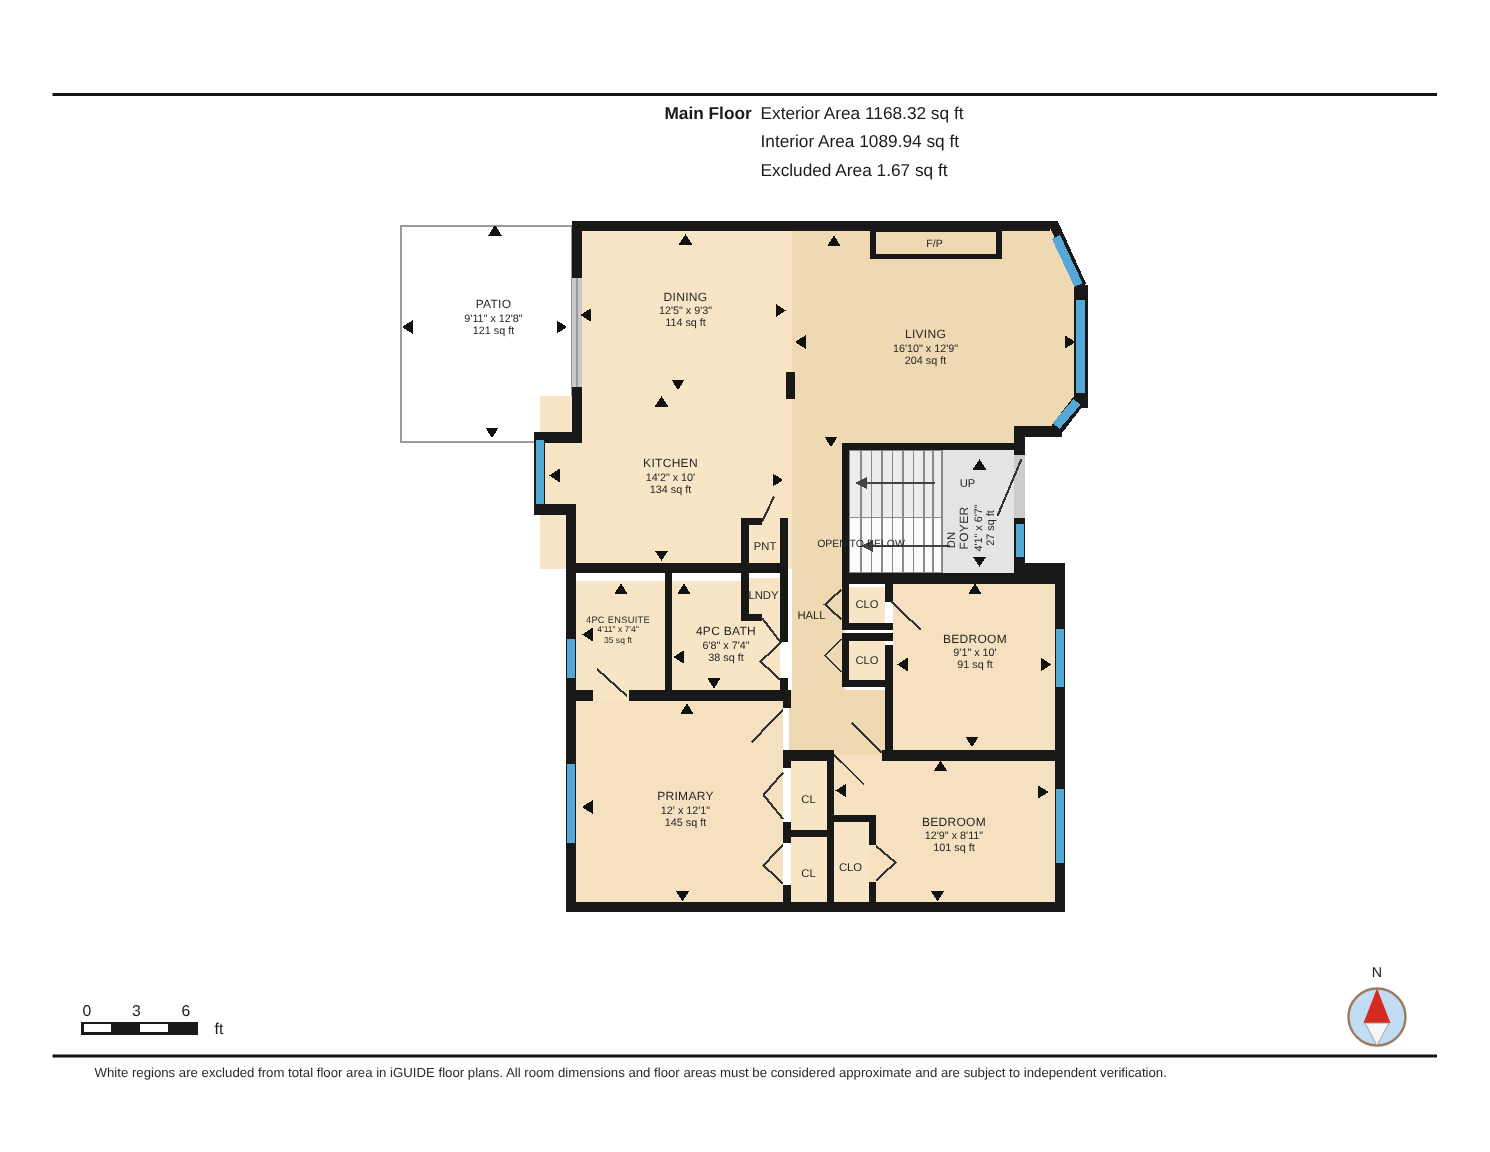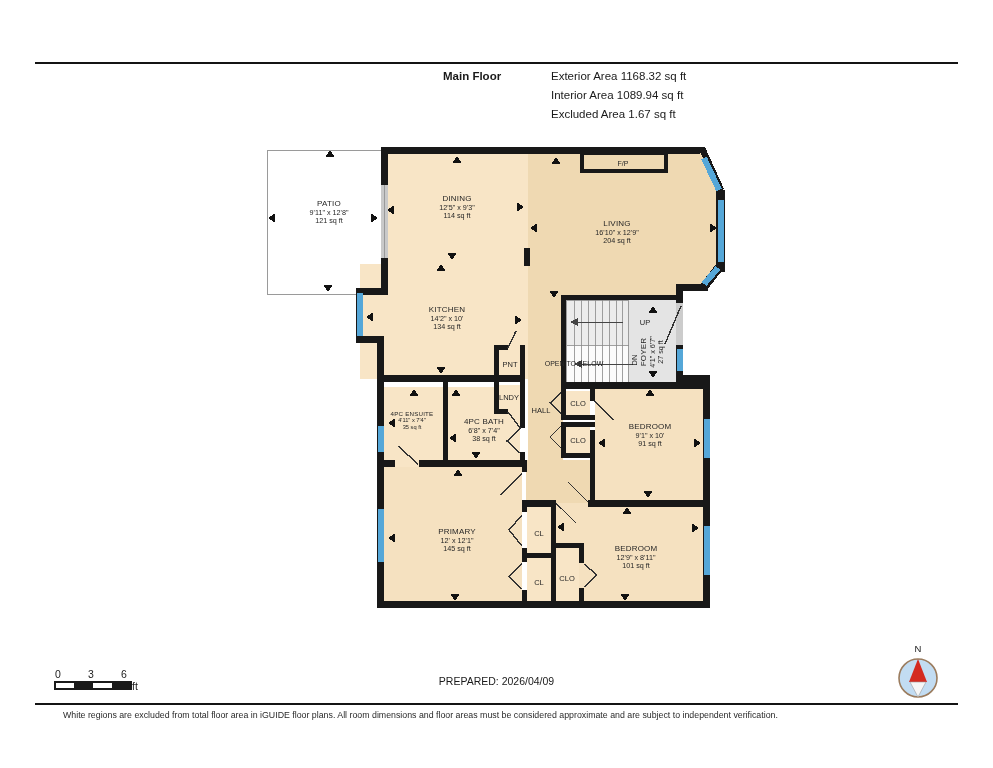--- a/index.html
+++ b/index.html
@@ -4,31 +4,31 @@
 <style>
   html,body{margin:0;padding:0;background:#fff;}
   .page{position:relative;width:993px;height:768px;background:#fff;overflow:hidden;
         font-family:"Liberation Sans",sans-serif;color:#1a1a1a;}
   .layer{position:absolute;inset:0;}
   .title{position:absolute;top:31px;left:0;width:100%;text-align:center;
          font-size:19px;font-weight:bold;letter-spacing:.2px;}
   .rule{position:absolute;left:35px;width:923px;height:2px;background:#141414;}
   .floor-label{position:absolute;left:443px;top:70px;font-size:11.5px;font-weight:bold;}
   .area-lines{position:absolute;left:507px;top:70px;font-size:11.5px;}
-  .area-lines div{margin-bottom:7px;margin-left:44px;}
+  .area-lines div{margin-bottom:7px;}
   .room-label{position:absolute;transform:translate(-50%,-50%);text-align:center;
               font-size:8px;line-height:1.2;white-space:nowrap;color:#262626;}
   .room-label .rn{font-size:8px;letter-spacing:.2px;}
   .room-label .rd{font-size:7.2px;}
   .tiny .rn{font-size:6.2px;} .tiny .rd{font-size:5.7px;}
   .mini{position:absolute;transform:translate(-50%,-50%);font-size:7.5px;color:#262626;
         white-space:nowrap;}
   .rot{transform:translate(-50%,-50%) rotate(-90deg);}
   .scale-num{position:absolute;transform:translateX(-50%);font-size:10.5px;top:668px;}
-  .ft-label{position:absolute;left:132px;top:680px;font-size:10.5px;}
+  .ft-label{position:absolute;left:143px;top:680px;font-size:10.5px;}
   .prepared{position:absolute;left:0;top:675px;width:100%;text-align:center;font-size:10.5px;}
   .compass-n{position:absolute;left:918px;top:643px;transform:translateX(-50%);font-size:9.5px;}
   .disclaimer{position:absolute;left:35px;top:710px;width:923px;font-size:8.8px;color:#2a2a2a;margin-left:28px;}
 </style>
 </head>
 <body>
 
 <div class="page">
 
   <svg class="layer" width="993" height="768" viewBox="0 0 993 768" shape-rendering="crispEdges">
@@ -283,18 +283,17 @@
   <div class="mini" style="left:578px;top:403px">CLO</div>
   <div class="mini" style="left:578px;top:440px">CLO</div>
   <div class="mini" style="left:539px;top:533px">CL</div>
   <div class="mini" style="left:539px;top:582px">CL</div>
   <div class="mini" style="left:567px;top:578px">CLO</div>
 
   <span class="scale-num" style="left:58px">0</span>
   <span class="scale-num" style="left:91px">3</span>
   <span class="scale-num" style="left:124px">6</span>
   <span class="ft-label">ft</span>
-  <div class="prepared">PREPARED: 2026/04/09</div>
   <div class="compass-n">N</div>
   <div class="rule" style="top:703px"></div>
   <div class="disclaimer">White regions are excluded from total floor area in iGUIDE floor plans. All room dimensions and floor areas must be considered approximate and are subject to independent verification.</div>
 
 </div>
 
 </body></html>

